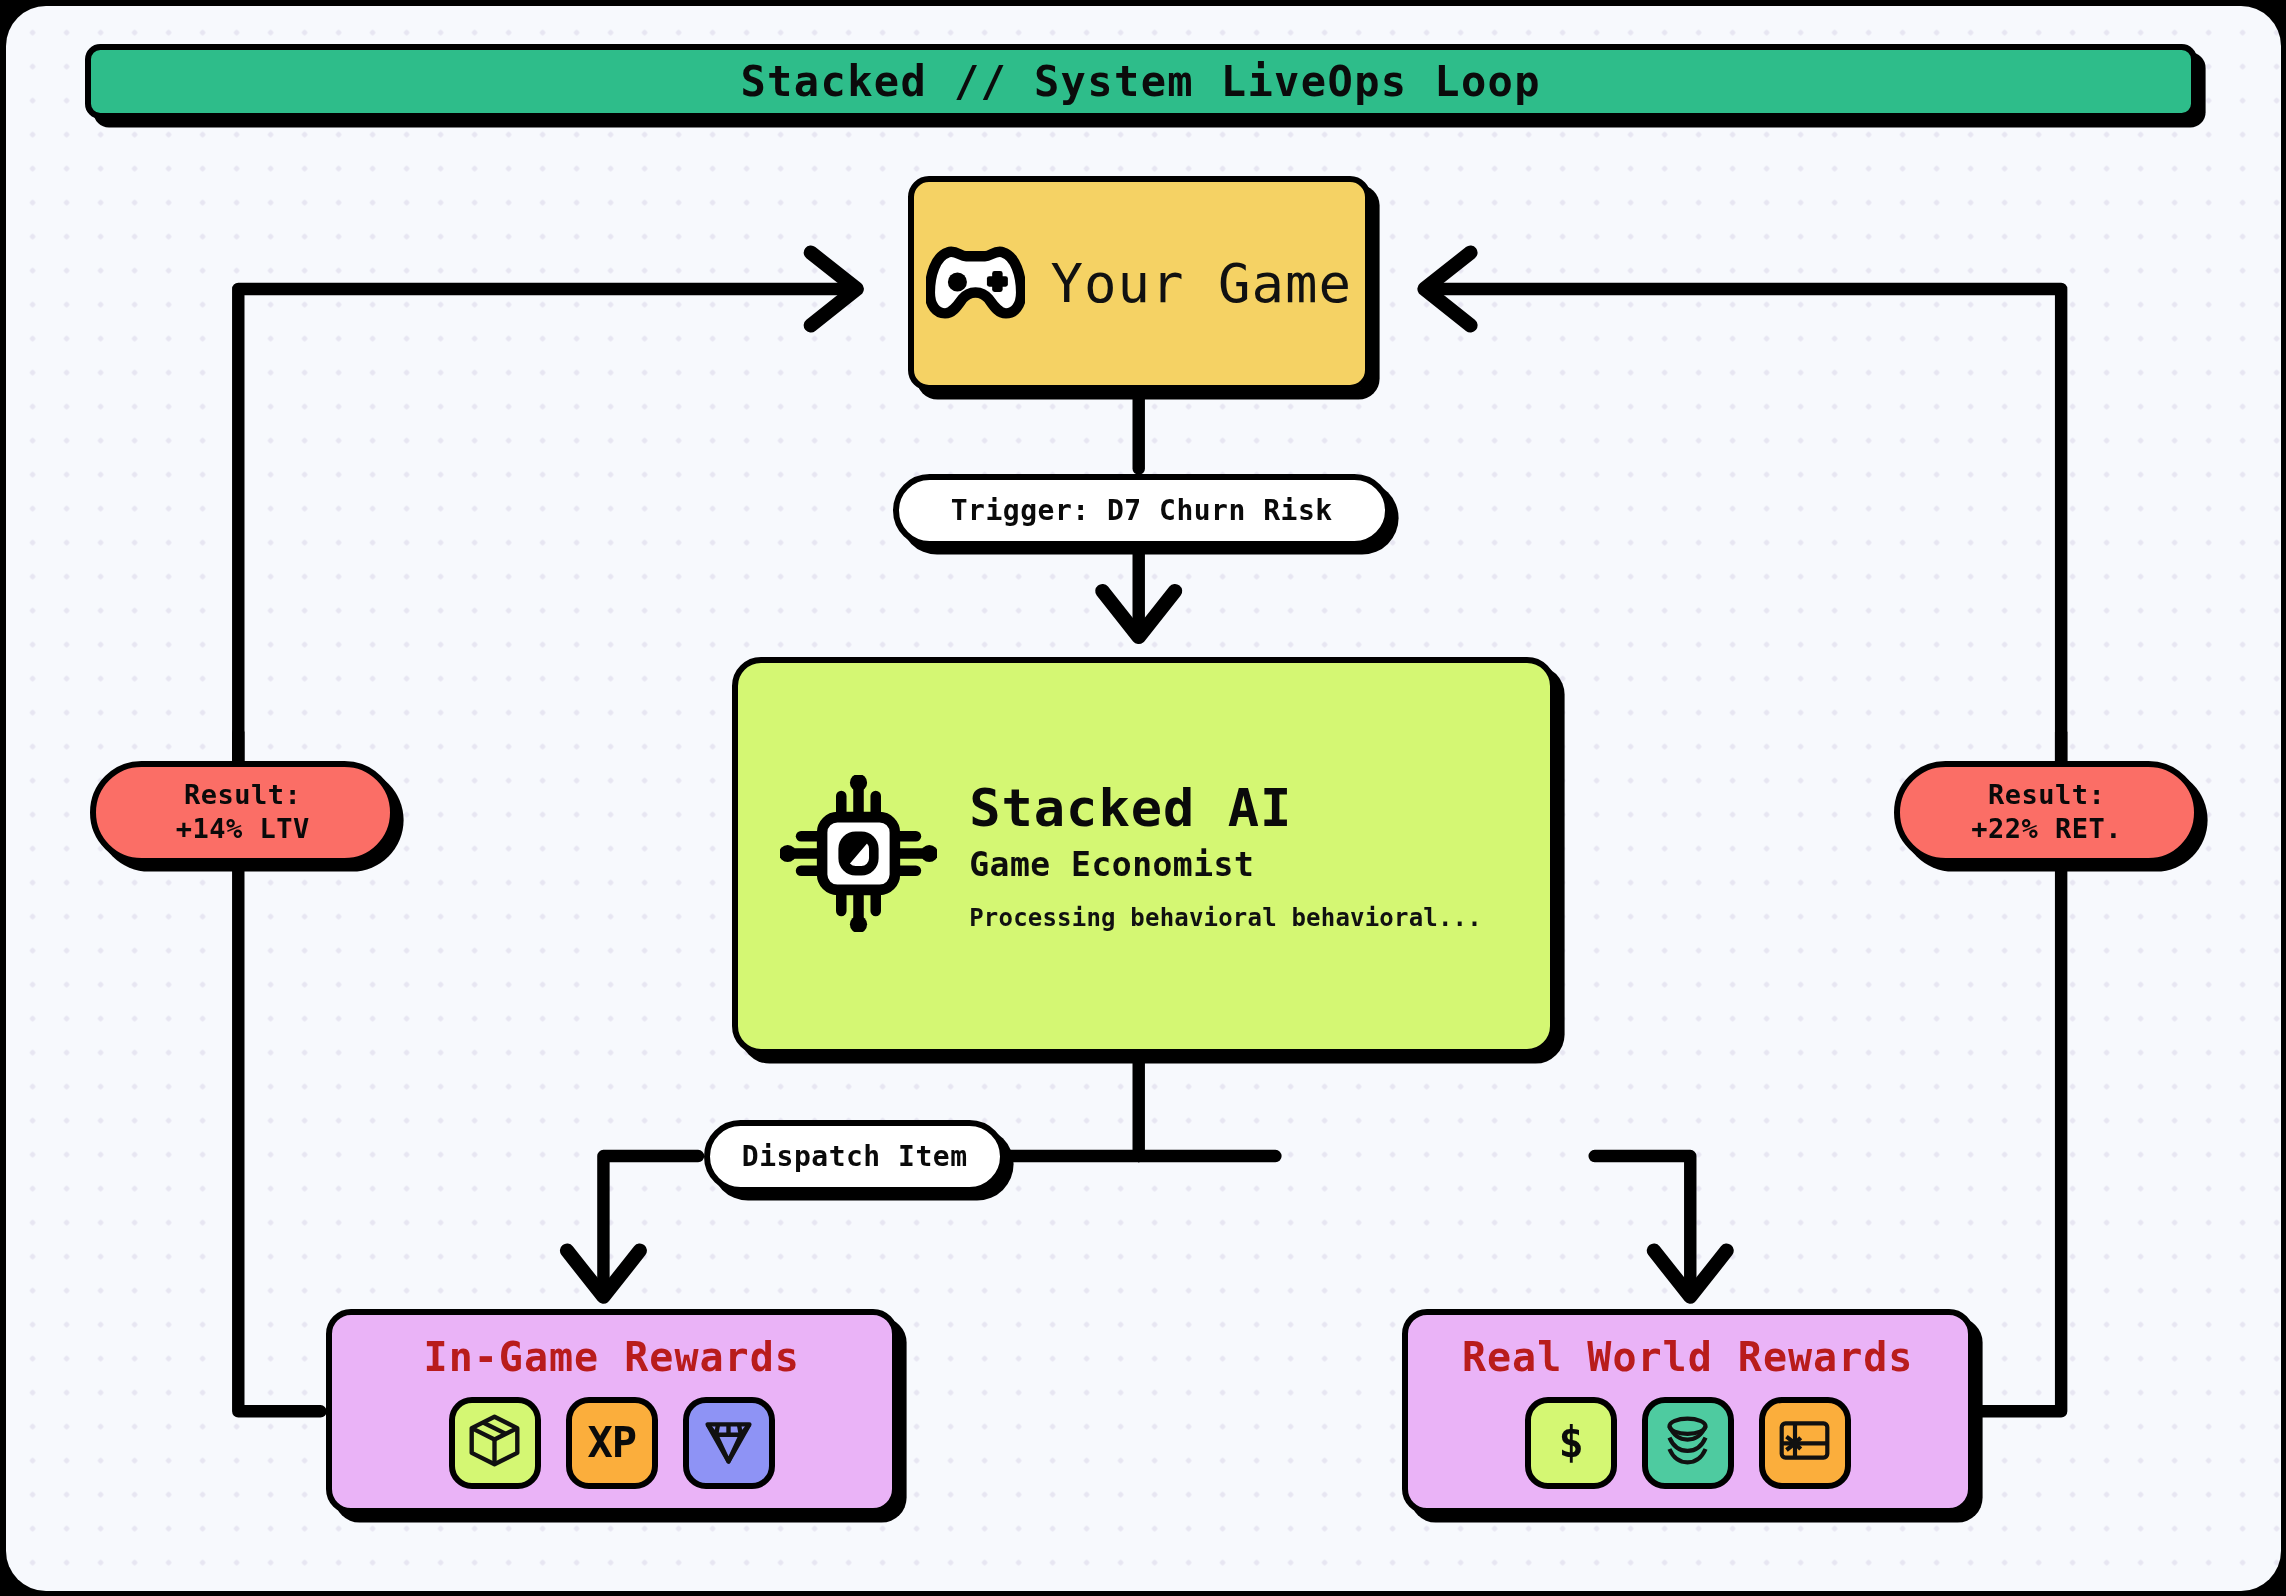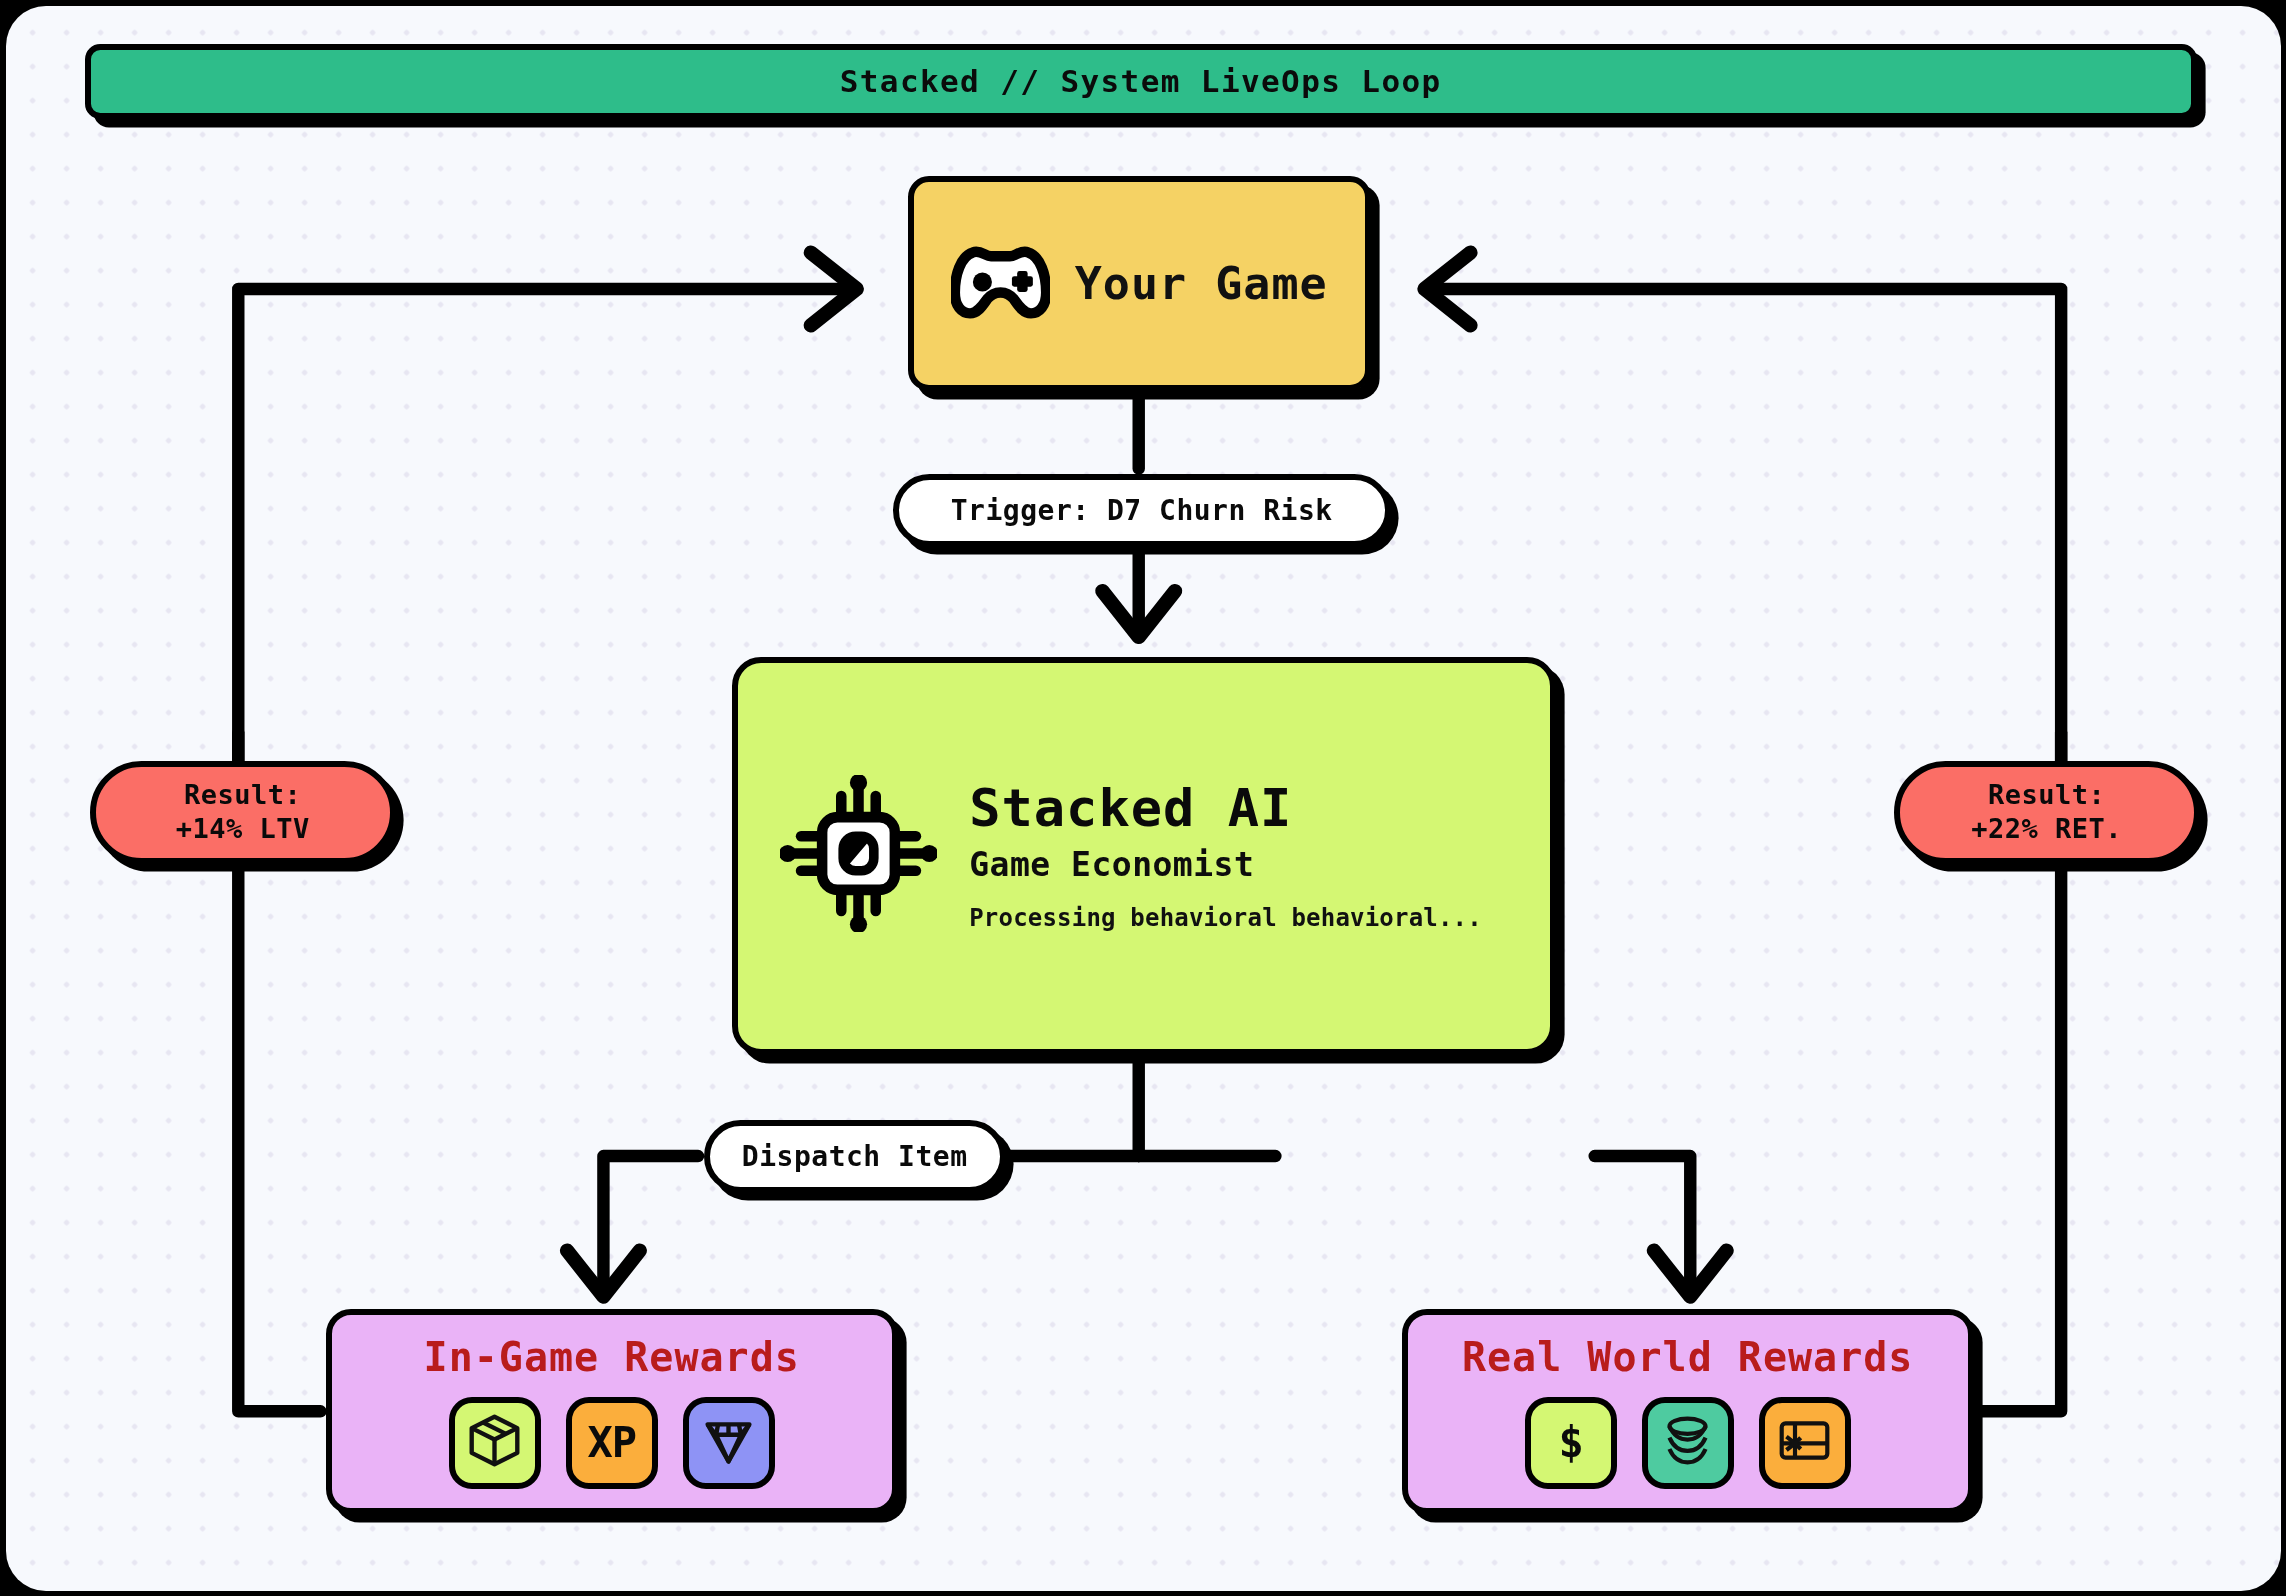--- a/index.html
+++ b/index.html
@@ -55,39 +55,39 @@
 
   
   #title-banner {
     left: 79px;  top: 38px;
     width: 2112px; height: 75px;
     background: #2ebd8a;
     border-radius: 15.3px;
     justify-content: center;
   }
   #title-banner .label {
-    font-size: 31px;
+    font-size: 42px;
     font-weight: bold;
     color: #0b0b0b;
     letter-spacing: 1.4px;
     white-space: nowrap;
   }
 
   
   #node-your-game {
     left: 902px; top: 170px;
     width: 463px; height: 215px;
     background: #f5d264;
     border-radius: 21px;
     justify-content: center;
     gap: 25px;
   }
   #node-your-game .label {
-    font-size: 45px;
-    font-weight: bold;
+    font-size: 54px;
+    font-weight: normal;
     color: #111111;
     letter-spacing: 1px;
     white-space: nowrap;
   }
 
   
   #node-stacked-ai {
     left: 726px; top: 651px;
     width: 824px; height: 398px;
     background: #d4f773;

